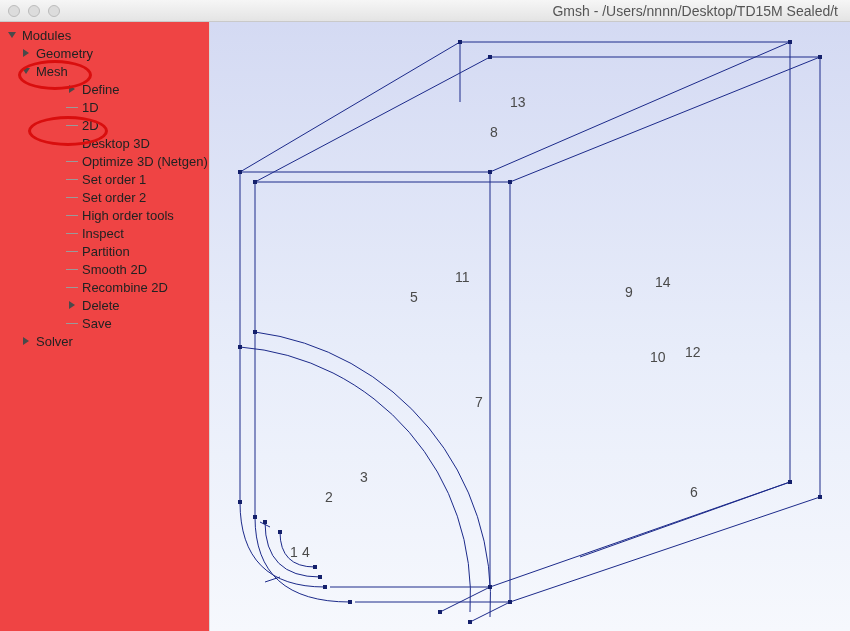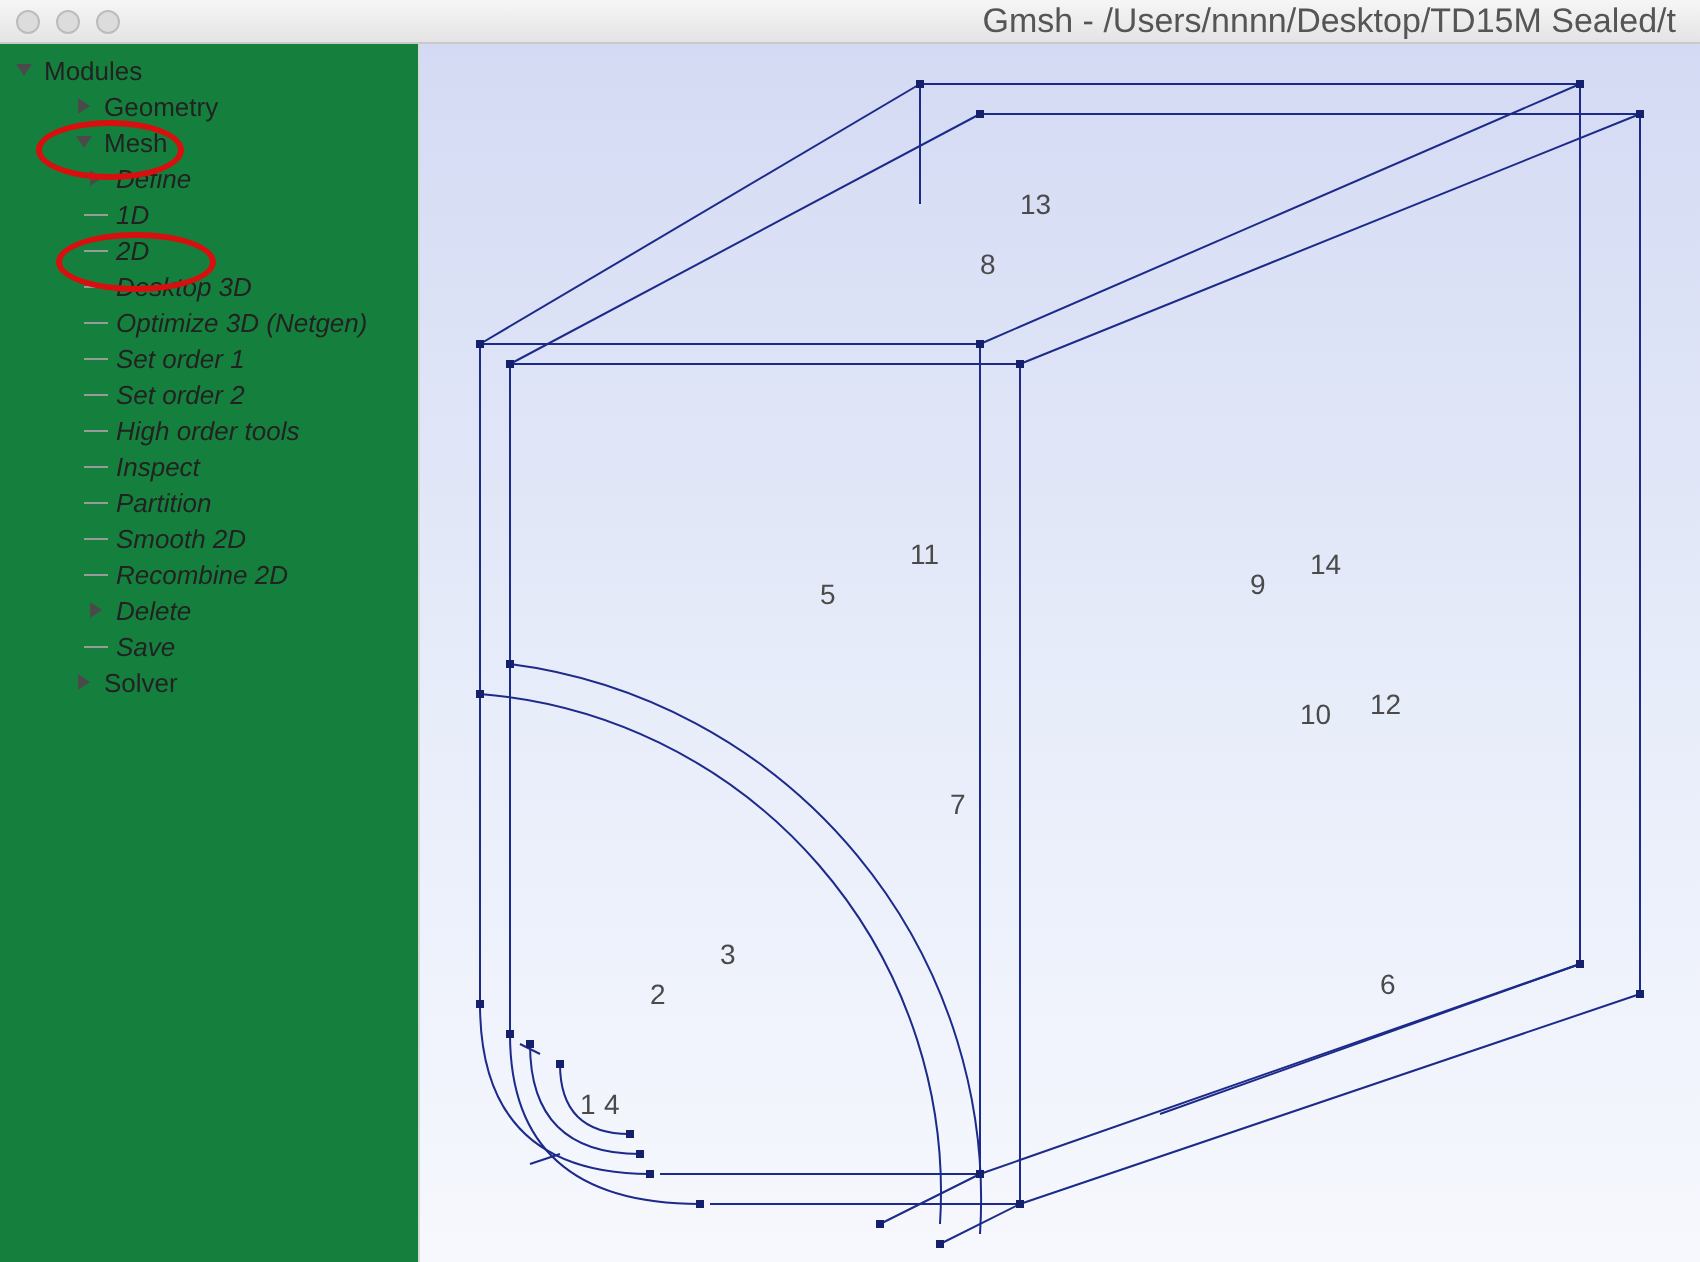--- a/index.html
+++ b/index.html
@@ -38,37 +38,37 @@
     width: 12px;
     height: 12px;
     border-radius: 50%;
     background: #dcdcdc;
     border: 1px solid #bcbcbc;
     box-sizing: border-box;
   }
   .titletext {
     flex: 1;
     text-align: right;
-    font-size: 17px;
+    font-size: 14px;
     color: #555;
     white-space: nowrap;
     overflow: hidden;
     padding-right: 4px;
   }
   .content {
     position: absolute;
     top: 22px;
     left: 0;
     right: 0;
     bottom: 0;
     display: flex;
   }
   .sidebar {
     width: 210px;
-    background: #15803d;
+    background: #ef4444;
     border-right: 1px solid #d7d7d7;
     padding-top: 4px;
     box-sizing: border-box;
     overflow: hidden;
   }
   .tree-row {
     display: flex;
     align-items: center;
     height: 18px;
     padding-left: 6px;
@@ -97,22 +97,22 @@
     content:"";
     position:absolute;
     left:0;
     right:2px;
     top:50%;
     border-top:1px solid #9a9a9a;
   }
   .tree-label {
     padding-left: 2px;
   }
-  .indent1 { padding-left: 36px; }
-  .indent2 { padding-left: 42px; font-style: italic; }
+  .indent1 { padding-left: 20px; }
+  .indent2 { padding-left: 66px; }
 
   
   .viewport {
     flex: 1;
     position: relative;
     background: linear-gradient(180deg, #d4daf3 0%, #e8edfa 55%, #f6f8fd 100%);
   }
   .viewport svg {
     position:absolute;
     inset:0;

